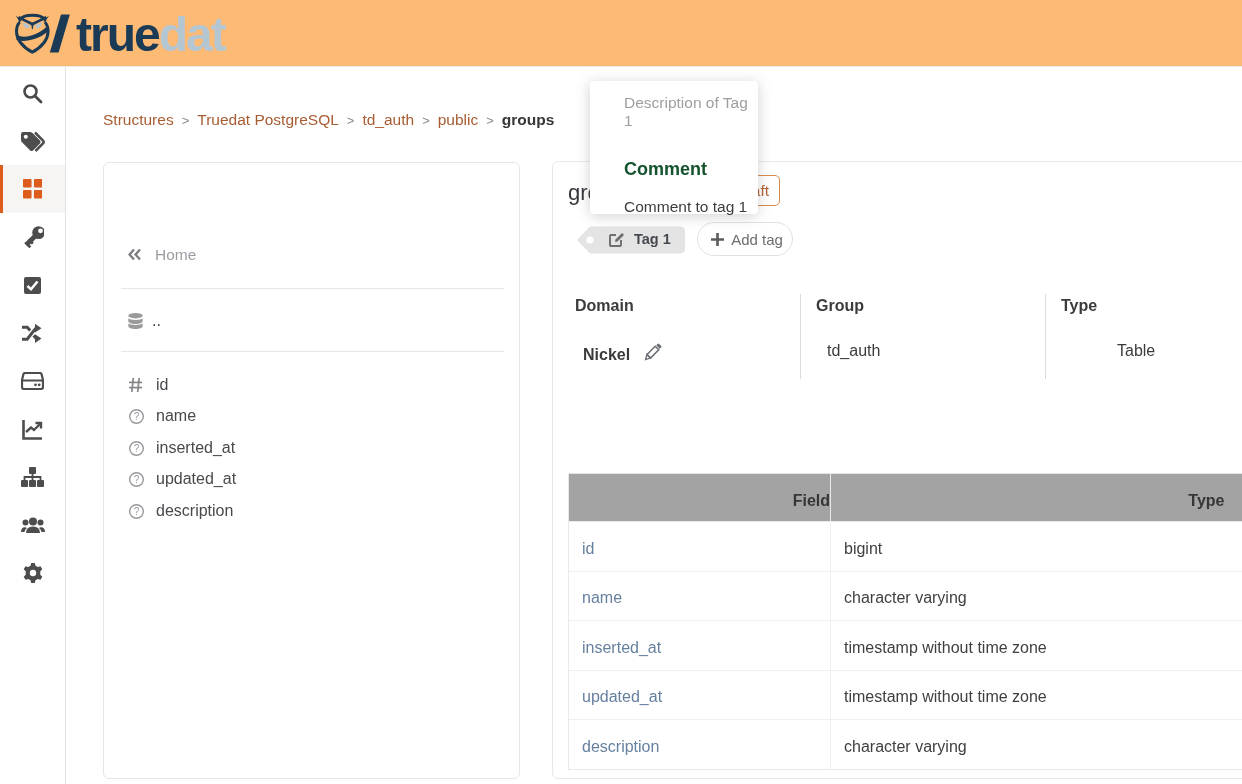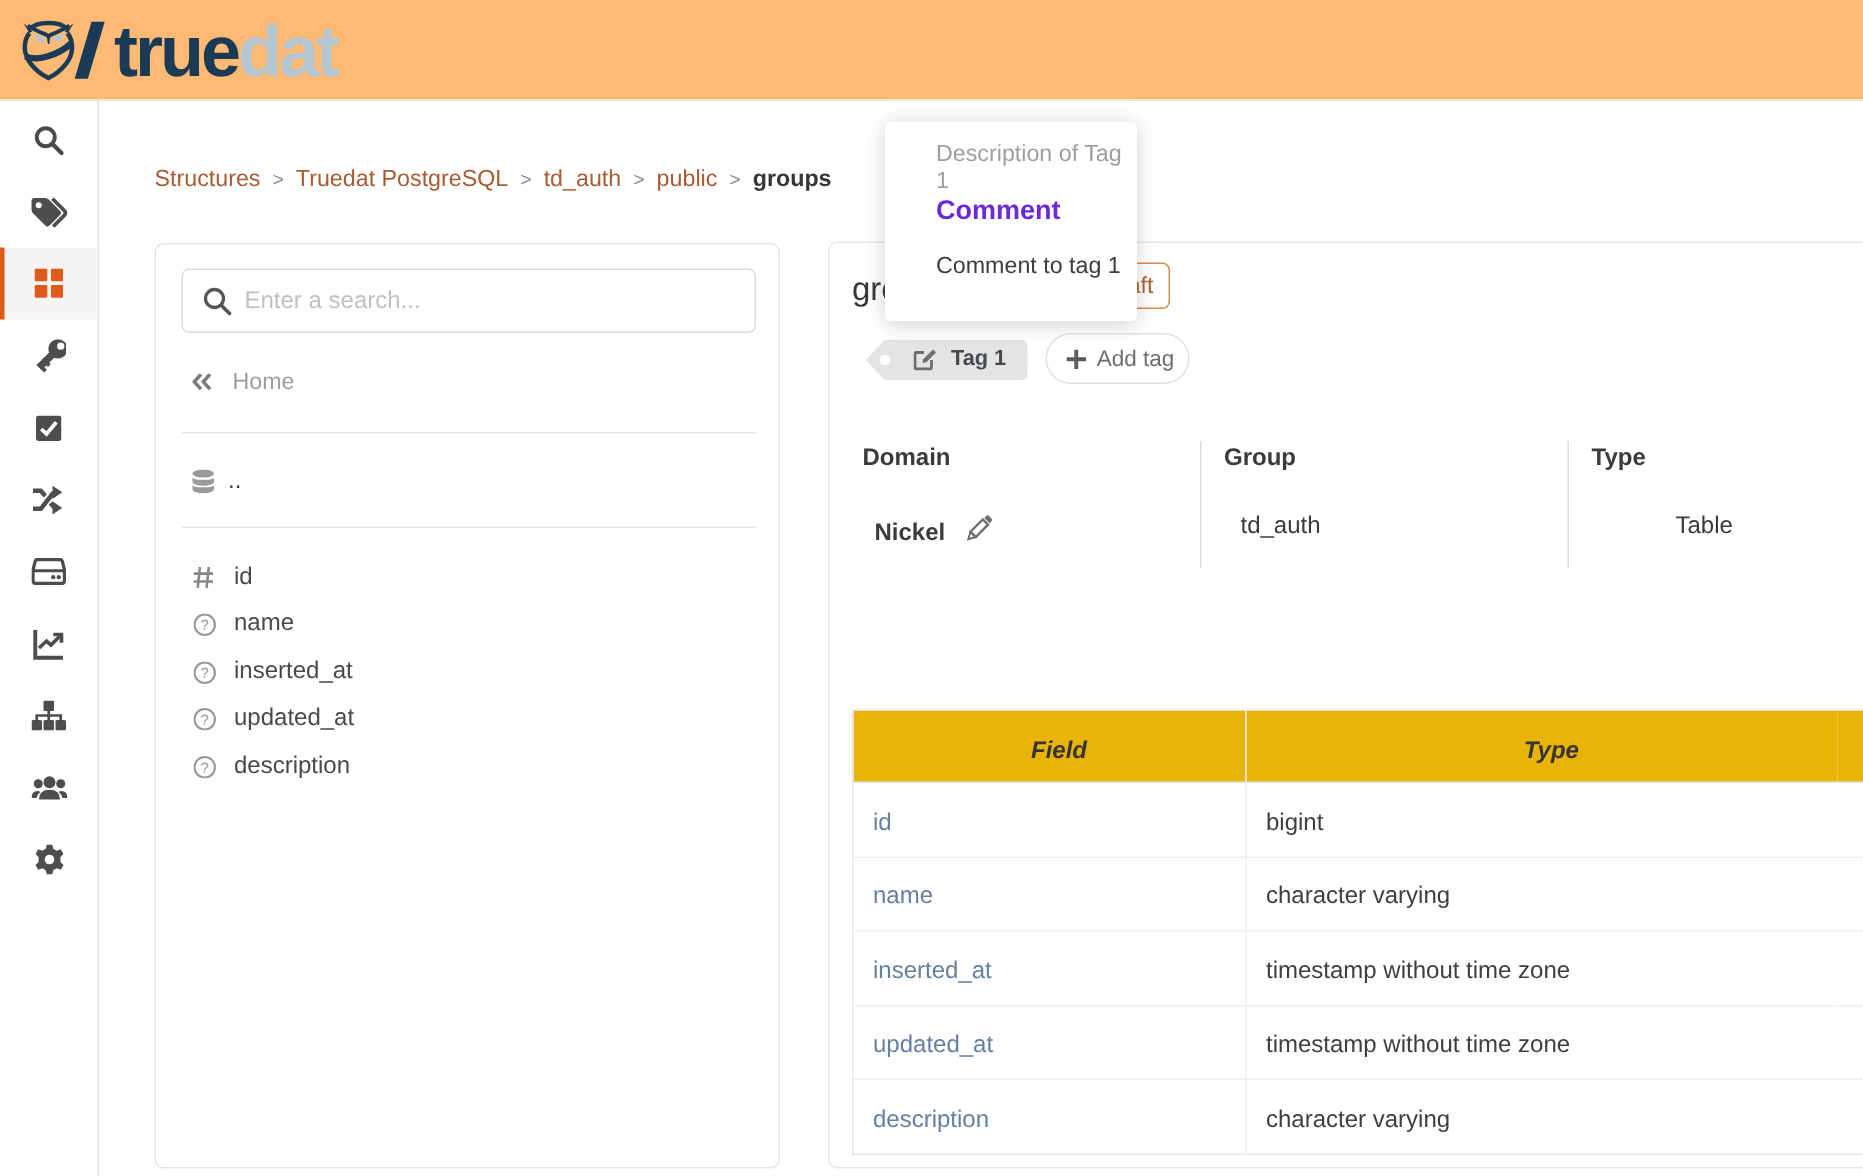--- a/index.html
+++ b/index.html
@@ -61,38 +61,38 @@
 
 #tabs { position:absolute; left:0; top:336px; width:674px; height:35px;
   border-bottom:1px solid #e0e0e0; font-size:16px; color:#6f6f6f; }
 #tabs span { position:absolute; top:5px; }
 #tabs .on { color:#363636; font-weight:bold; }
 #tabs .bar { position:absolute; left:0; top:33px; width:78px; height:2.5px;
   background:#d4682c; }
 
 #tbl { position:absolute; left:0; top:406px; width:740px; border-collapse:collapse;
   font-size:16px; }
-#tbl th { background:#eab308; text-align:center; font-weight:bold; color:#363636;
+#tbl th { background:#a3a3a3; text-align:right; font-weight:bold; color:#363636;
   height:48px; padding:6px 0 0 13px; border-top:1px solid #e4e4e4;
-  border-bottom:1px solid #e9e9e9;font-style:italic; }
+  border-bottom:1px solid #e9e9e9; }
 #tbl td { height:49.5px; padding:5px 0 0 13px; color:#3f3f3f;
   border-top:1px solid #f0f0f0; }
 #tbl tr:nth-child(2) td { border-top:none; }
 #tbl th:first-child, #tbl td:first-child { border-left:1px solid #e9e9e9;
   border-right:1px solid #f0f0f0; }
 #tbl th:first-child { border-right:1px solid #eaeaea; }
 #tbl tr:last-child td { border-bottom:1px solid #e9e9e9; }
 #tbl td.lnk { color:#66809f; }
 
 
 #popup { position:absolute; left:590px; top:81px; width:168px; height:133px;
   background:#fff; border-radius:4px; box-shadow:0 2px 14px rgba(90,90,90,.28);
   z-index:6; padding:13px 0 0 34px; }
 #popup .t1 { font-size:15.5px; color:#9e9e9e; }
-#popup .t2 { font-size:18px; font-weight:bold; color:#6d28d9; }
+#popup .t2 { font-size:18px; font-weight:bold; color:#14532d; margin-top:29px; }
 #popup .t3 { font-size:15.5px; color:#3d3d3d; margin-top:18px; }
 </style>
 </head>
 <body>
 
 <div id="header">
   <div id="logo">
     <svg width="240" height="62" viewBox="0 0 240 62">
       <g transform="translate(15.8,15) scale(0.97)">
 
@@ -218,27 +218,20 @@
         <circle cx="10" cy="10" r="3.2" fill="#fff"></circle>
       </svg>
     </div>
 </div>
 
 <div id="crumbs">
   <a>Structures</a><span class="sep">&gt;</span><a>Truedat PostgreSQL</a><span class="sep">&gt;</span><a>td_auth</a><span class="sep">&gt;</span><a>public</a><span class="sep">&gt;</span><span class="cur">groups</span>
 </div>
 
 <div id="leftcard">
-  <div id="searchbox">
-    <svg width="20" height="20" viewBox="0 0 20 20">
-        <circle cx="8" cy="8" r="6" fill="none" stroke="#555" stroke-width="2.2"></circle>
-        <line x1="12.5" y1="12.5" x2="18" y2="18" stroke="#555" stroke-width="2.4" stroke-linecap="round"></line>
-      </svg>
-    <span class="ph">Enter a search...</span>
-  </div>
   <div class="lrow" style="top:79px; height:25px; left:24px;">
     <svg width="13" height="11" viewBox="0 0 13 11" style="margin-right:14px;">
         <g stroke="#7a7c80" stroke-width="2.3" fill="none">
           <path d="M6,0.5 L1.5,5.5 L6,10.5"></path>
           <path d="M12,0.5 L7.5,5.5 L12,10.5"></path>
         </g>
       </svg>
     <span style="font-size:15.5px; color:#9a9ea3;">Home</span>
   </div>
   <div class="ldiv" style="top:125px;"></div>

